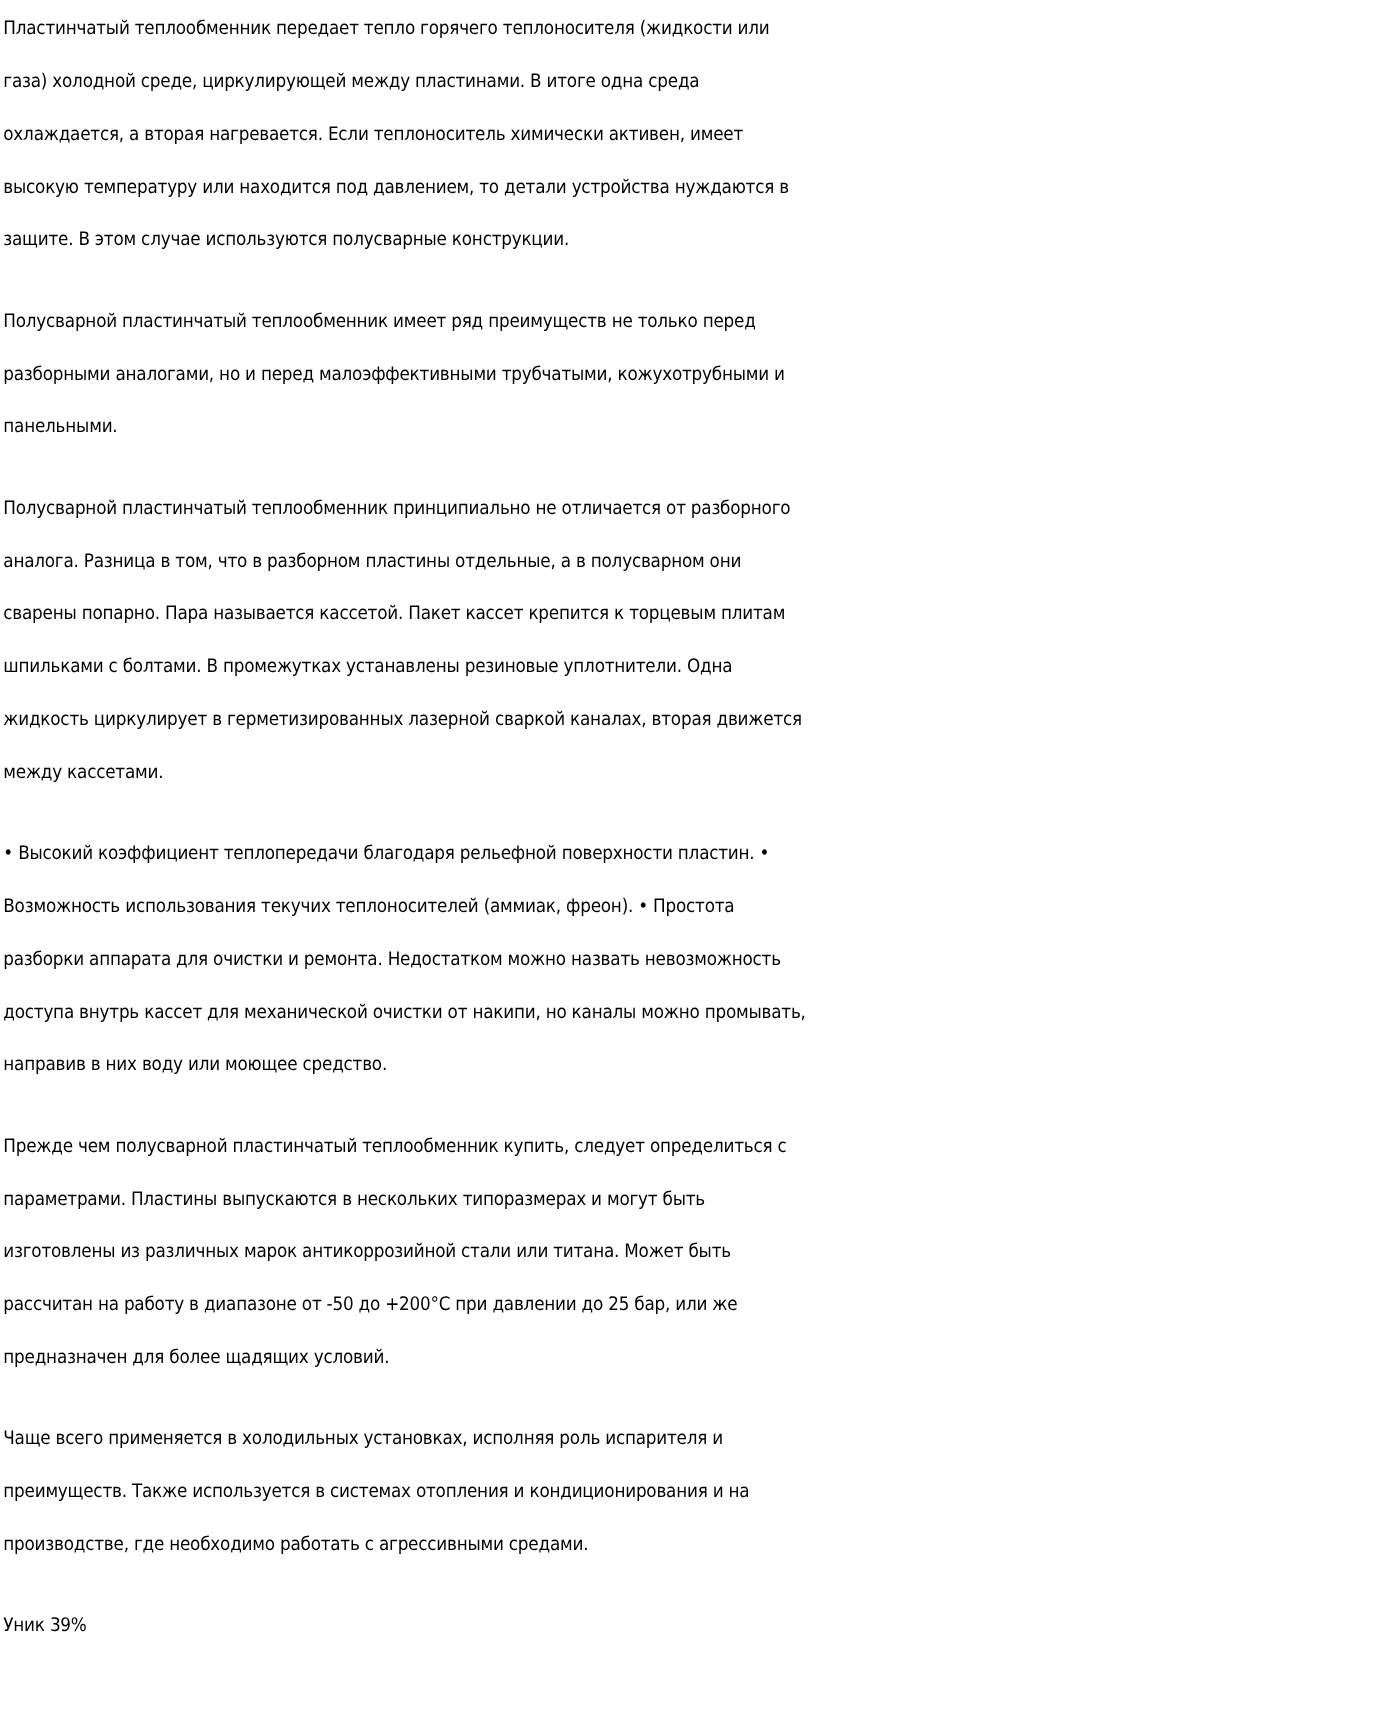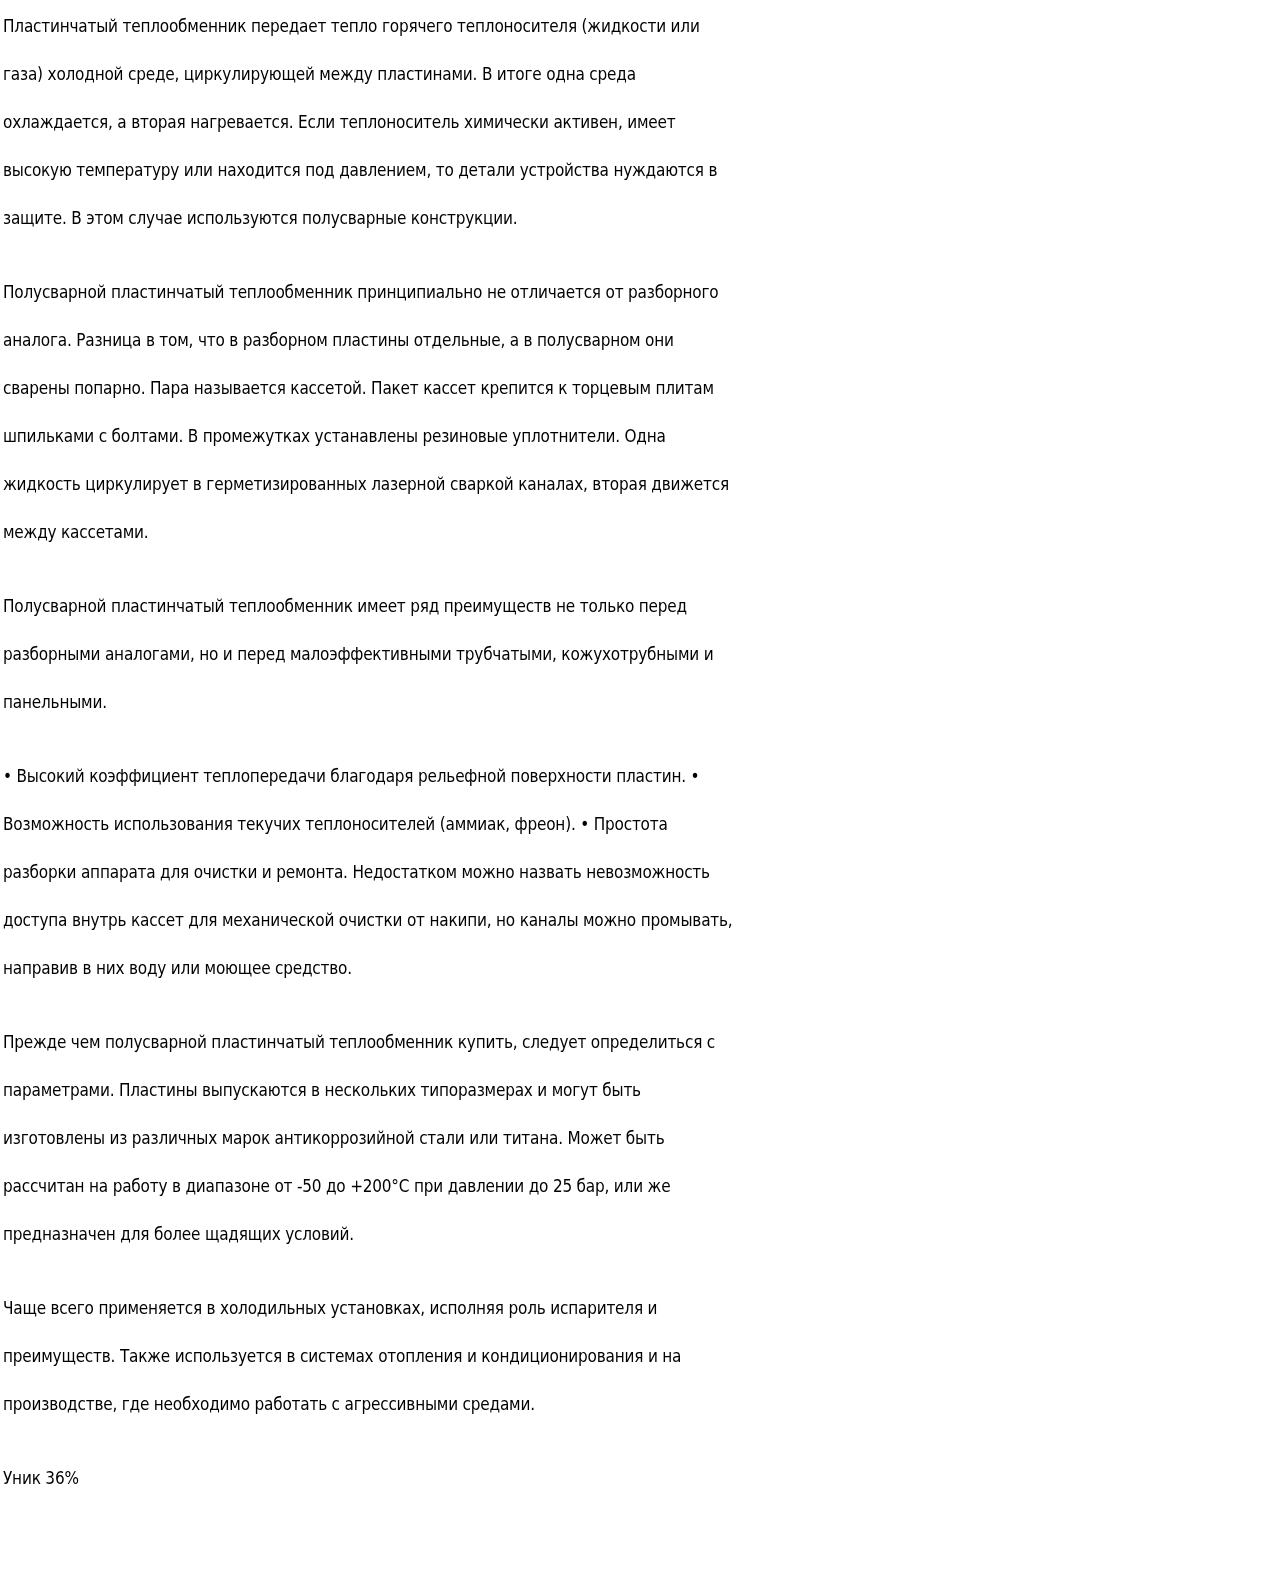--- a/index.html
+++ b/index.html
@@ -32,45 +32,45 @@
 </head>
 <body>
 
 <div class="page">
   <p class="para">Пластинчатый теплообменник передает тепло горячего теплоносителя (жидкости или
 газа) холодной среде, циркулирующей между пластинами. В итоге одна среда
 охлаждается, а вторая нагревается. Если теплоноситель химически активен, имеет
 высокую температуру или находится под давлением, то детали устройства нуждаются в
 защите. В этом случае используются полусварные конструкции.</p>
 
+  <p class="para">Полусварной пластинчатый теплообменник имеет ряд преимуществ не только перед
+разборными аналогами, но и перед малоэффективными трубчатыми, кожухотрубными и
+панельными.</p>
+
   <p class="para">Полусварной пластинчатый теплообменник принципиально не отличается от разборного
 аналога. Разница в том, что в разборном пластины отдельные, а в полусварном они
 сварены попарно. Пара называется кассетой. Пакет кассет крепится к торцевым плитам
 шпильками с болтами. В промежутках устанавлены резиновые уплотнители. Одна
 жидкость циркулирует в герметизированных лазерной сваркой каналах, вторая движется
 между кассетами.</p>
-
-  <p class="para">Полусварной пластинчатый теплообменник имеет ряд преимуществ не только перед
-разборными аналогами, но и перед малоэффективными трубчатыми, кожухотрубными и
-панельными.</p>
 
   <p class="para">• Высокий коэффициент теплопередачи благодаря рельефной поверхности пластин. •
 Возможность использования текучих теплоносителей (аммиак, фреон). • Простота
 разборки аппарата для очистки и ремонта. Недостатком можно назвать невозможность
 доступа внутрь кассет для механической очистки от накипи, но каналы можно промывать,
 направив в них воду или моющее средство.</p>
 
   <p class="para">Прежде чем полусварной пластинчатый теплообменник купить, следует определиться с
 параметрами. Пластины выпускаются в нескольких типоразмерах и могут быть
 изготовлены из различных марок антикоррозийной стали или титана. Может быть
 рассчитан на работу в диапазоне от -50 до +200°C при давлении до 25 бар, или же
 предназначен для более щадящих условий.</p>
 
   <p class="para">Чаще всего применяется в холодильных установках, исполняя роль испарителя и
 преимуществ. Также используется в системах отопления и кондиционирования и на
 производстве, где необходимо работать с агрессивными средами.</p>
 
-  <p class="para">Уник 36%</p>
+  <p class="para">Уник 39%</p>
 
   <p class="para">
     
   </p>
 </div>
 
 </body></html>

